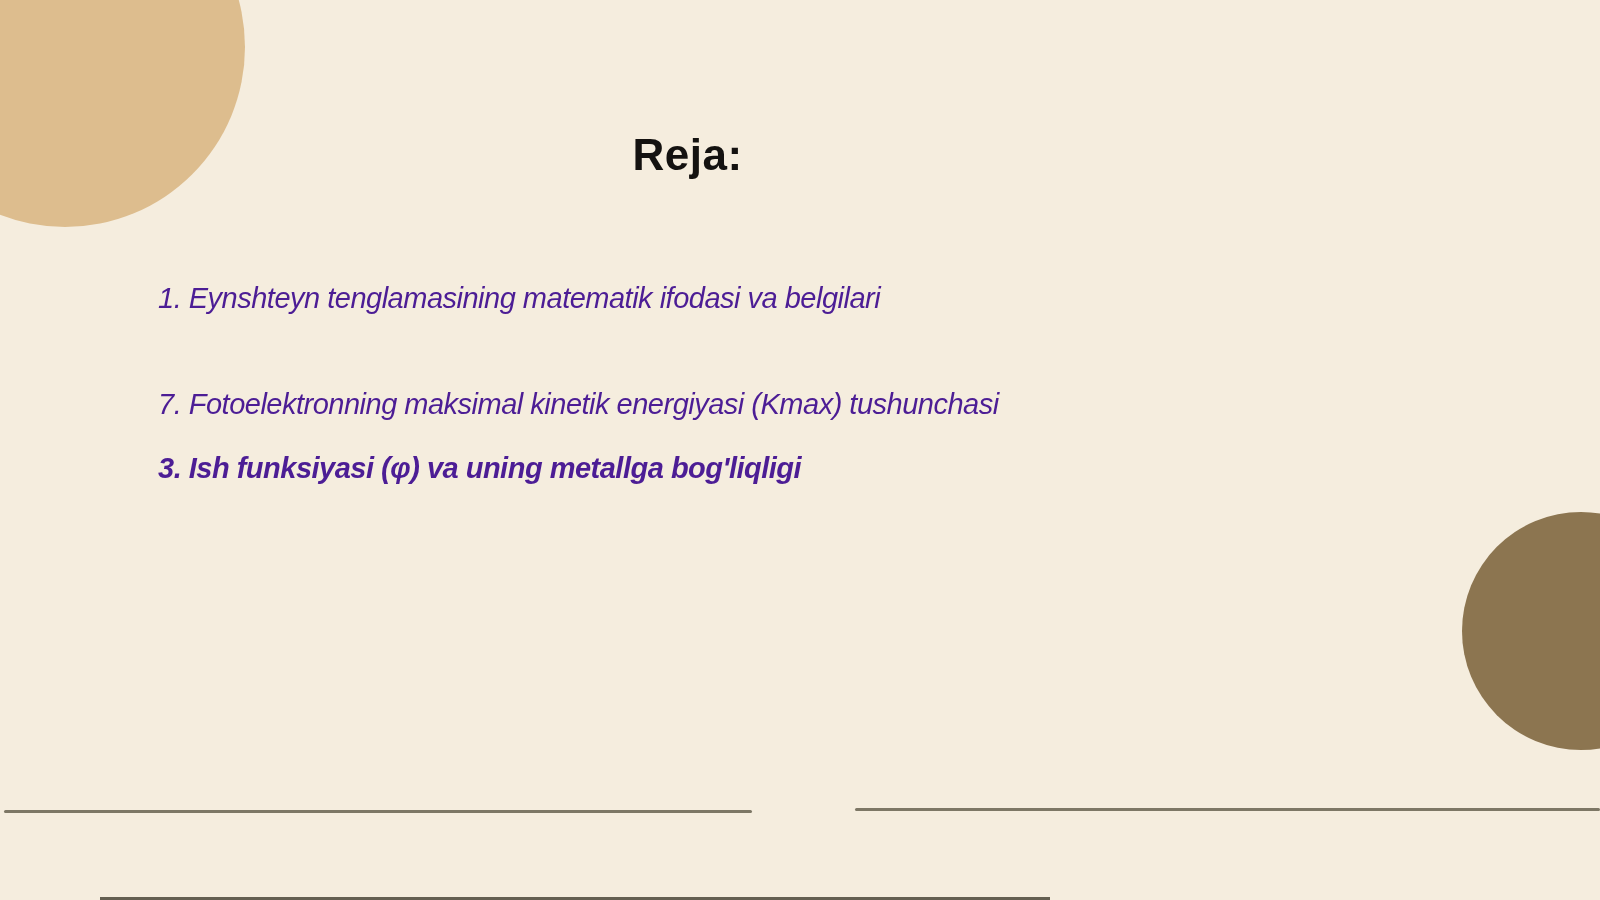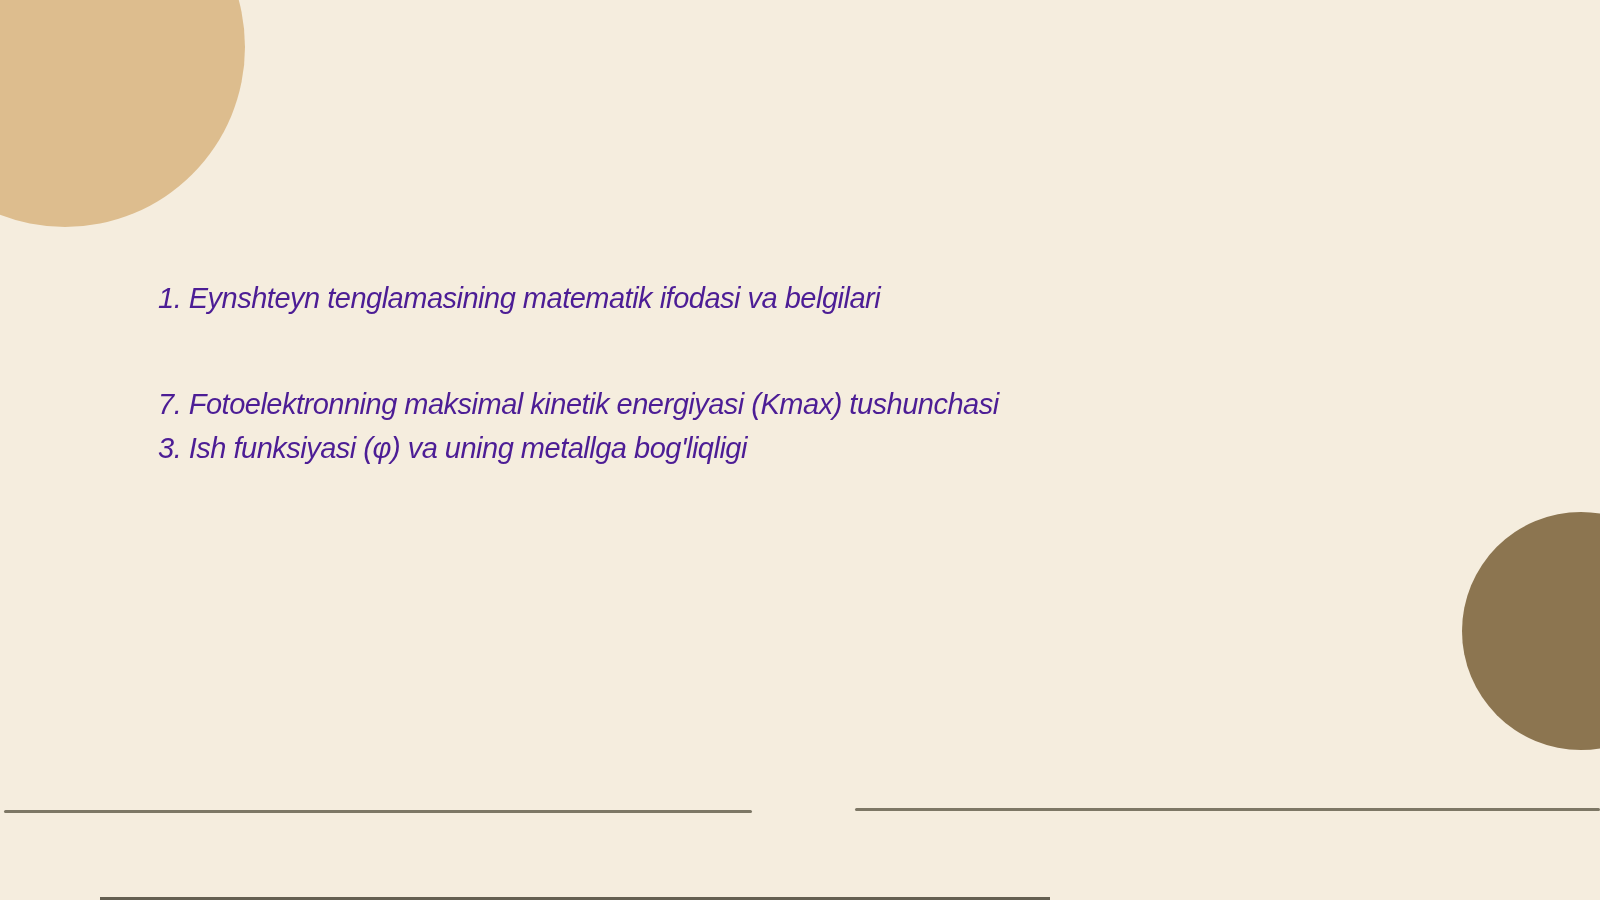--- a/index.html
+++ b/index.html
@@ -50,21 +50,21 @@
     top: 276px;
     width: 880px;
     font-style: italic;
     font-size: 29px;
     line-height: 44px;
     letter-spacing: -0.5px;
     color: #4c1d95;
   }
   .plan-item { margin: 0; }
   .plan-item.item-2 { margin-top: 62px; }
-  .plan-item.item-3 { margin-top: 0; }
+  .plan-item.item-3 { margin-top: 20px; font-weight: bold; }
   .divider {
     position: absolute;
     height: 3px;
     background: #7d7765;
     border-radius: 2px;
   }
   .divider-left  { left: 4px;   top: 810px; width: 748px; }
   .divider-right { left: 855px; top: 808px; width: 745px; }
   .bottom-edge-bar {
     position: absolute;
@@ -78,20 +78,21 @@
 </style>
 </head>
 <body>
 
 <div class="slide">
 
   <div class="circle circle-top-left"></div>
 
   <div class="circle circle-right"></div>
 
+  <h1 class="slide-title">Reja:</h1>
 
   <div class="plan-list">
     <p class="plan-item item-1">1. Eynshteyn tenglamasining matematik ifodasi va belgilari</p>
     <p class="plan-item item-2">7. Fotoelektronning maksimal kinetik energiyasi (Kmax) tushunchasi</p>
     <p class="plan-item item-3">3. Ish funksiyasi (φ) va uning metallga bog'liqligi</p>
   </div>
 
   <div class="divider divider-left"></div>
 
   <div class="divider divider-right"></div>

